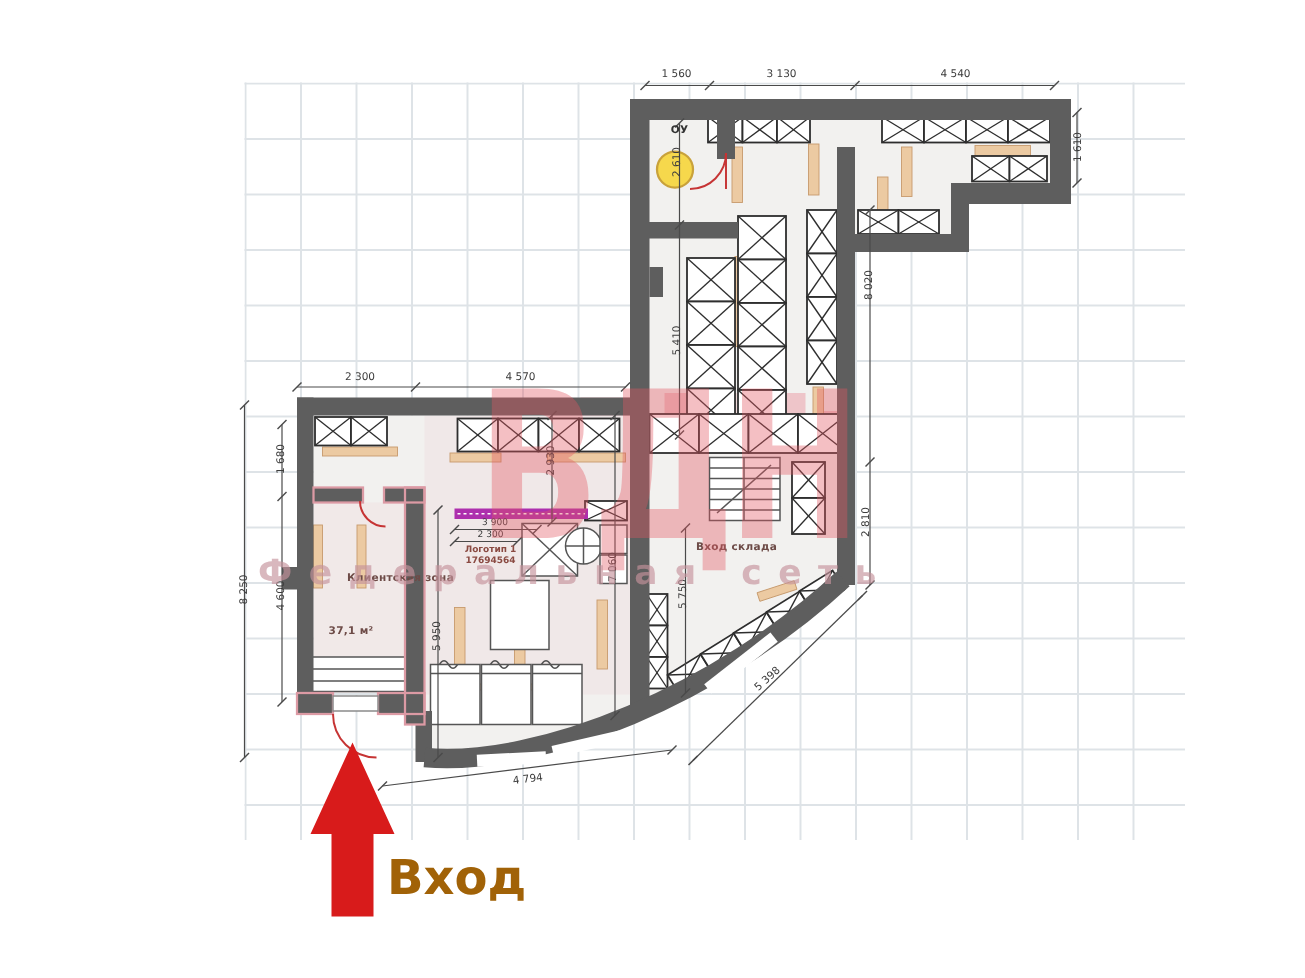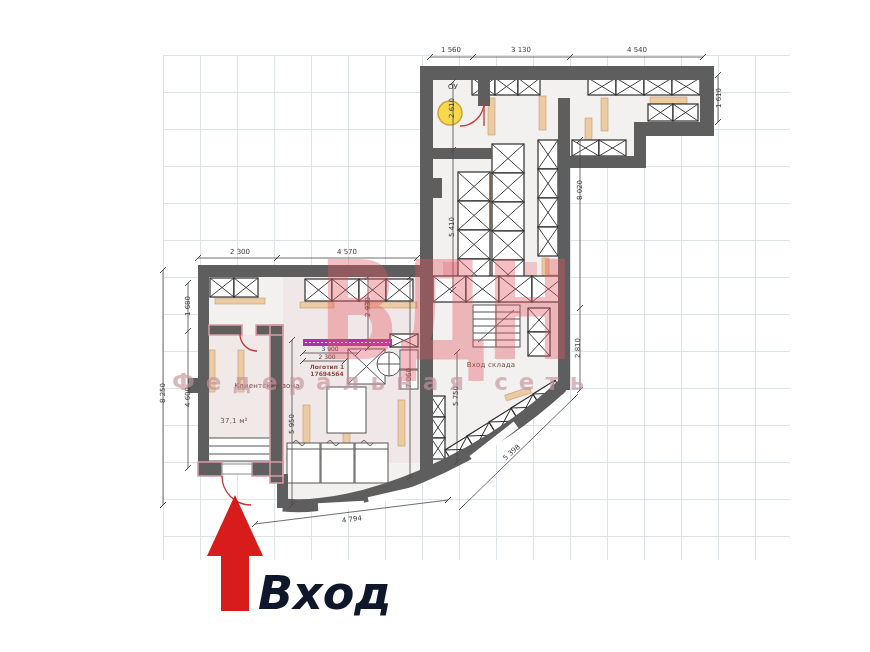--- a/index.html
+++ b/index.html
@@ -7,31 +7,31 @@
           font-family:"DejaVu Sans",sans-serif;}
   .grid{position:absolute;left:163px;top:55px;width:627px;height:505px;z-index:1;
         background-image:linear-gradient(to right,#dee3e7 1px,transparent 1px),
                          linear-gradient(to bottom,#dee3e7 1px,transparent 1px);
         background-size:37px 37px;}
   svg.plan{position:absolute;left:0;top:0;z-index:2;}
   .lbl{position:absolute;z-index:4;font-size:7px;color:#3c3c3c;white-space:nowrap;
        transform:translate(-50%,-50%);line-height:1;}
   .lbl.rot{transform:translate(-50%,-50%) rotate(-90deg);}
   .lbl.tiny{font-size:6px;}
-  .lbl.room{font-weight:normal;color:#6d4b47;font-size:7px;letter-spacing:.2px;}
+  .lbl.room{font-weight:bold;color:#6d4b47;font-size:7px;letter-spacing:.2px;}
   .lbl.note{font-size:6px;font-weight:bold;color:#8a4a42;}
   .lbl.r7{transform:translate(-50%,-50%) rotate(-7deg);}
   .lbl.r42{transform:translate(-50%,-50%) rotate(-42deg);}
   .watermark{position:absolute;left:318px;top:248px;z-index:5;pointer-events:none;
        font-weight:bold;font-size:122px;line-height:0.95;letter-spacing:-6px;
        color:rgba(226,88,98,0.38);transform:scale(.88,1.12);transform-origin:left top;}
   .tagline{position:absolute;left:172px;top:369px;z-index:5;pointer-events:none;
        font-size:23px;letter-spacing:11px;color:rgba(196,146,155,0.65);font-weight:bold;}
   .entrance-label{position:absolute;left:258px;top:566px;z-index:6;
-       font-size:46px;font-weight:bold;color:#0f172a;font-style:italic;}
+       font-size:32px;font-weight:bold;color:#a16207;}
   svg.arrow{position:absolute;left:0;top:0;z-index:6;}
 </style>
 </head>
 <body>
 
 <div class="canvas">
   <div class="grid"></div>
 
   <svg class="plan" width="870" height="652" viewBox="0 0 870 652">
 

